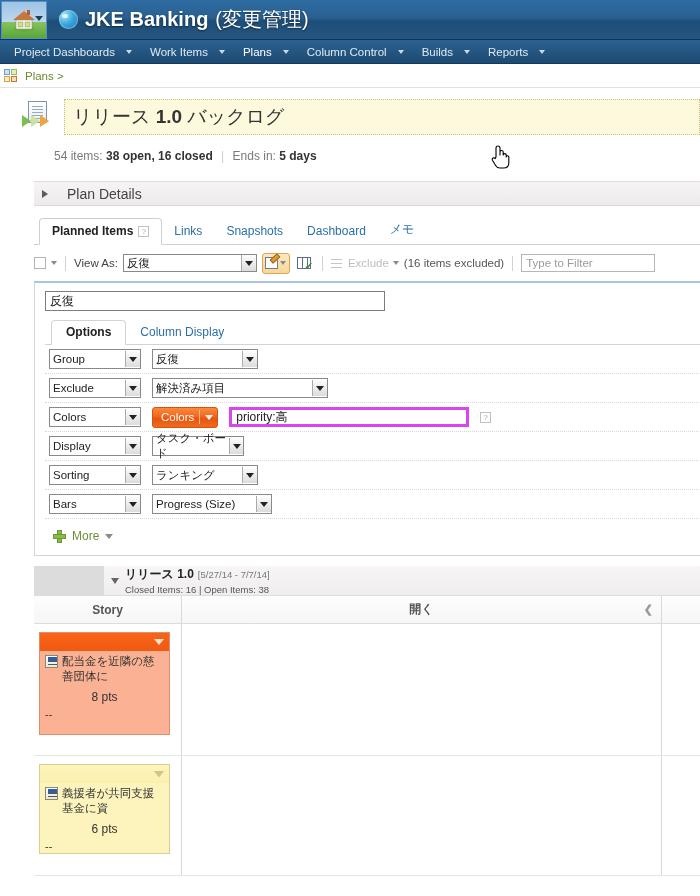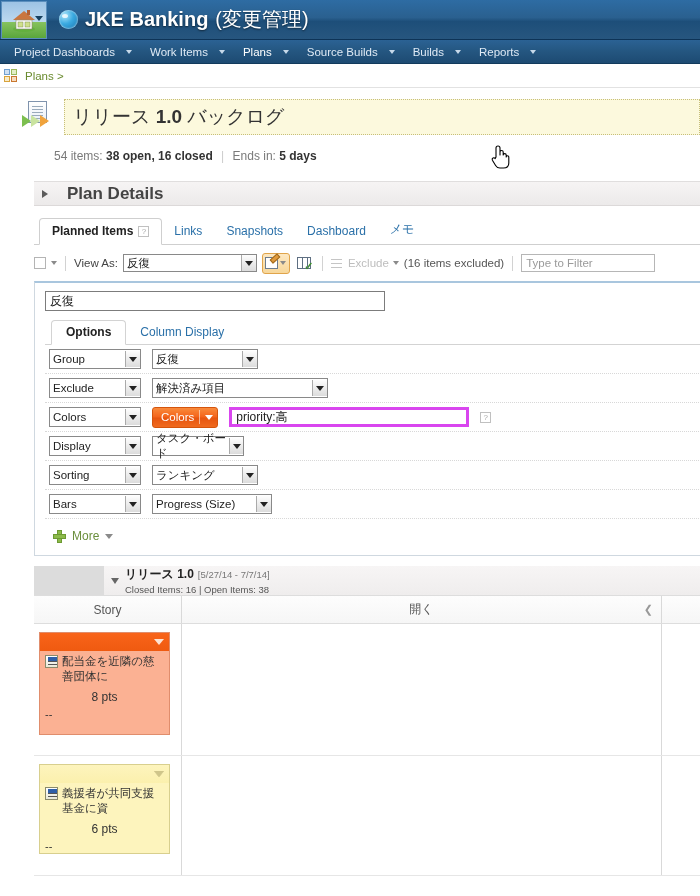--- a/index.html
+++ b/index.html
@@ -124,21 +124,21 @@
   .plan-meta .sep{color:#ccc;margin:0 5px;}
 
   .plan-details-bar{
     margin:18px 0 0 12px;
     background:linear-gradient(to bottom,#f6f4f4,#eceaea);
     border-top:1px solid #e0dede;border-bottom:1px solid #dcd9d9;
     height:25px;display:flex;align-items:center;gap:7px;padding-left:8px;
     width:688px;
   }
   .tri-right{width:0;height:0;border-top:4.5px solid transparent;border-bottom:4.5px solid transparent;border-left:6px solid #5b5b5b;}
-  .plan-details-bar span{font-weight:bold;font-size:17px;color:#444;padding-left:6px;}
+  .plan-details-bar span{font-weight:normal;font-size:14px;color:#444;padding-left:6px;}
 
   
   .tabstrip{
     margin:12px 0 0 12px;width:688px;height:27px;
     border-bottom:1px solid #cfcfcf;display:flex;align-items:flex-end;gap:0;
     padding-left:5px;
   }
   .tab{
     padding:5px 12px 6px 12px;font-size:12px;color:#2a70a8;cursor:pointer;
     display:flex;align-items:center;gap:5px;white-space:nowrap;
@@ -258,21 +258,21 @@
   .gh-caret{width:0;height:0;border-left:4.5px solid transparent;border-right:4.5px solid transparent;border-top:6px solid #666;}
   .gh-txt b{font-size:12px;color:#222;}
   .gh-txt .dates{font-size:9.5px;color:#777;margin-left:4px;}
   .gh-sub{font-size:9.5px;color:#555;display:block;margin-top:1px;}
   .col-head{
     display:flex;height:28px;border-bottom:1px solid #ddd;
     background:linear-gradient(to bottom,#fdfdfd,#f6f6f6);
   }
   .col-head .c{
     display:flex;align-items:center;justify-content:center;
-    font-size:12px;color:#555;border-right:1px solid #d9d9d9;position:relative;
+    font-size:12px;color:#555;border-right:1px solid #d9d9d9;position:relative;font-weight:bold;
   }
   .c-story{width:148px;}
   .c-open{flex:1;}
   .c-open .collapse{position:absolute;right:8px;color:#999;font-size:11px;cursor:pointer;}
   .c-extra{width:60px;border-right:none;}
   .row{display:flex;border-bottom:1px solid #e6e6e6;}
   .row .cell-story{width:148px;border-right:1px solid #d9d9d9;padding:8px 0 10px 5px;}
   .row .cell-open{flex:1;border-right:1px solid #d9d9d9;}
   .row .cell-extra{width:60px;}
   .card{
@@ -344,21 +344,21 @@
   </div>
   <div class="menu-item">
     <span>Work Items</span>
     <span class="caret-down"></span>
   </div>
   <div class="menu-item active">
     <span>Plans</span>
     <span class="caret-down"></span>
   </div>
   <div class="menu-item">
-    <span>Source Builds</span>
+    <span>Column Control</span>
     <span class="caret-down"></span>
   </div>
   <div class="menu-item">
     <span>Builds</span>
     <span class="caret-down"></span>
   </div>
   <div class="menu-item">
     <span>Reports</span>
     <span class="caret-down"></span>
   </div>

